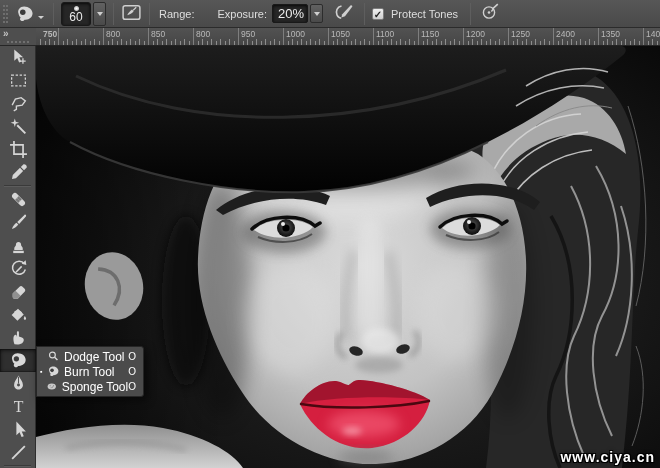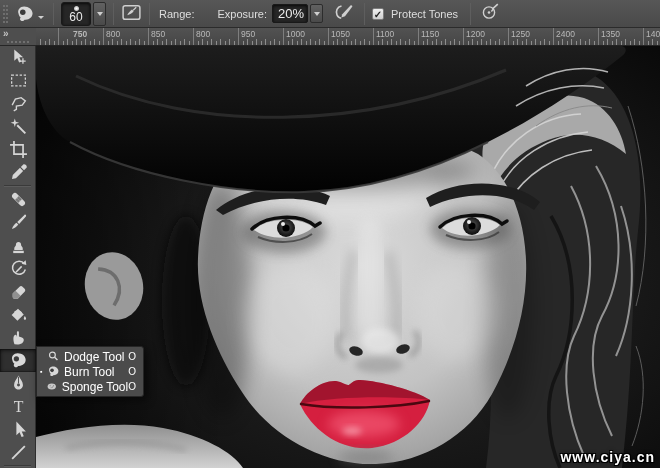--- a/index.html
+++ b/index.html
@@ -281,21 +281,21 @@
       <i class="tick-minor" style="left: 584.5px;"></i>
       <i class="tick-mid" style="left: 589px;"></i>
       <i class="tick-minor" style="left: 593.5px;"></i>
       <i class="tick-mid" style="left: 598px;"></i>
       <i class="tick-minor" style="left: 602.5px;"></i>
       <i class="tick-mid" style="left: 607px;"></i>
       <i class="tick-minor" style="left: 611.5px;"></i>
       <i class="tick-mid" style="left: 616px;"></i>
       <i class="tick-minor" style="left: 620.5px;"></i>
       <i class="tick-major" style="left: 22px;"></i>
-      <span class="tick-label" style="left: 37px; font-weight: bold;">750</span>
+      <span class="tick-label" style="left: 7px; font-weight: bold;">750</span>
       <i class="tick-major" style="left: 67px;"></i>
       <span class="tick-label" style="left: 70px;">800</span>
       <i class="tick-major" style="left: 112px;"></i>
       <span class="tick-label" style="left: 115px;">850</span>
       <i class="tick-major" style="left: 157px;"></i>
       <span class="tick-label" style="left: 160px;">800</span>
       <i class="tick-major" style="left: 202px;"></i>
       <span class="tick-label" style="left: 205px;">950</span>
       <i class="tick-major" style="left: 247px;"></i>
       <span class="tick-label" style="left: 250px;">1000</span>

